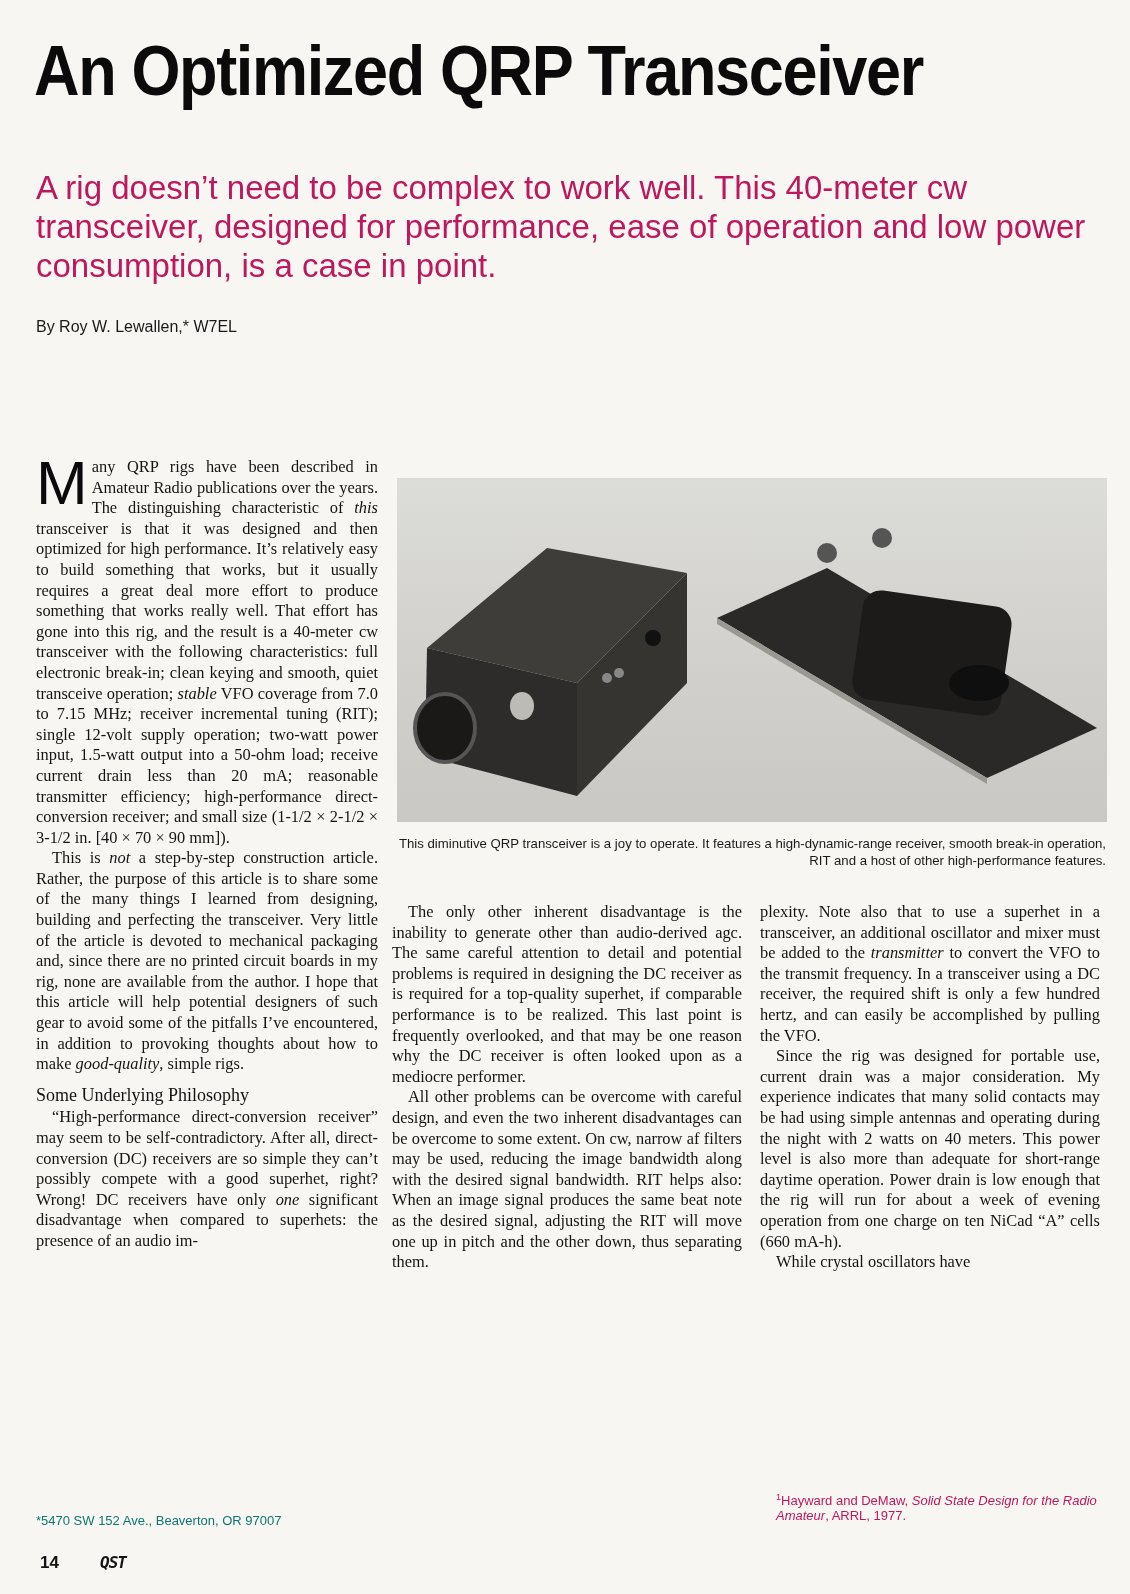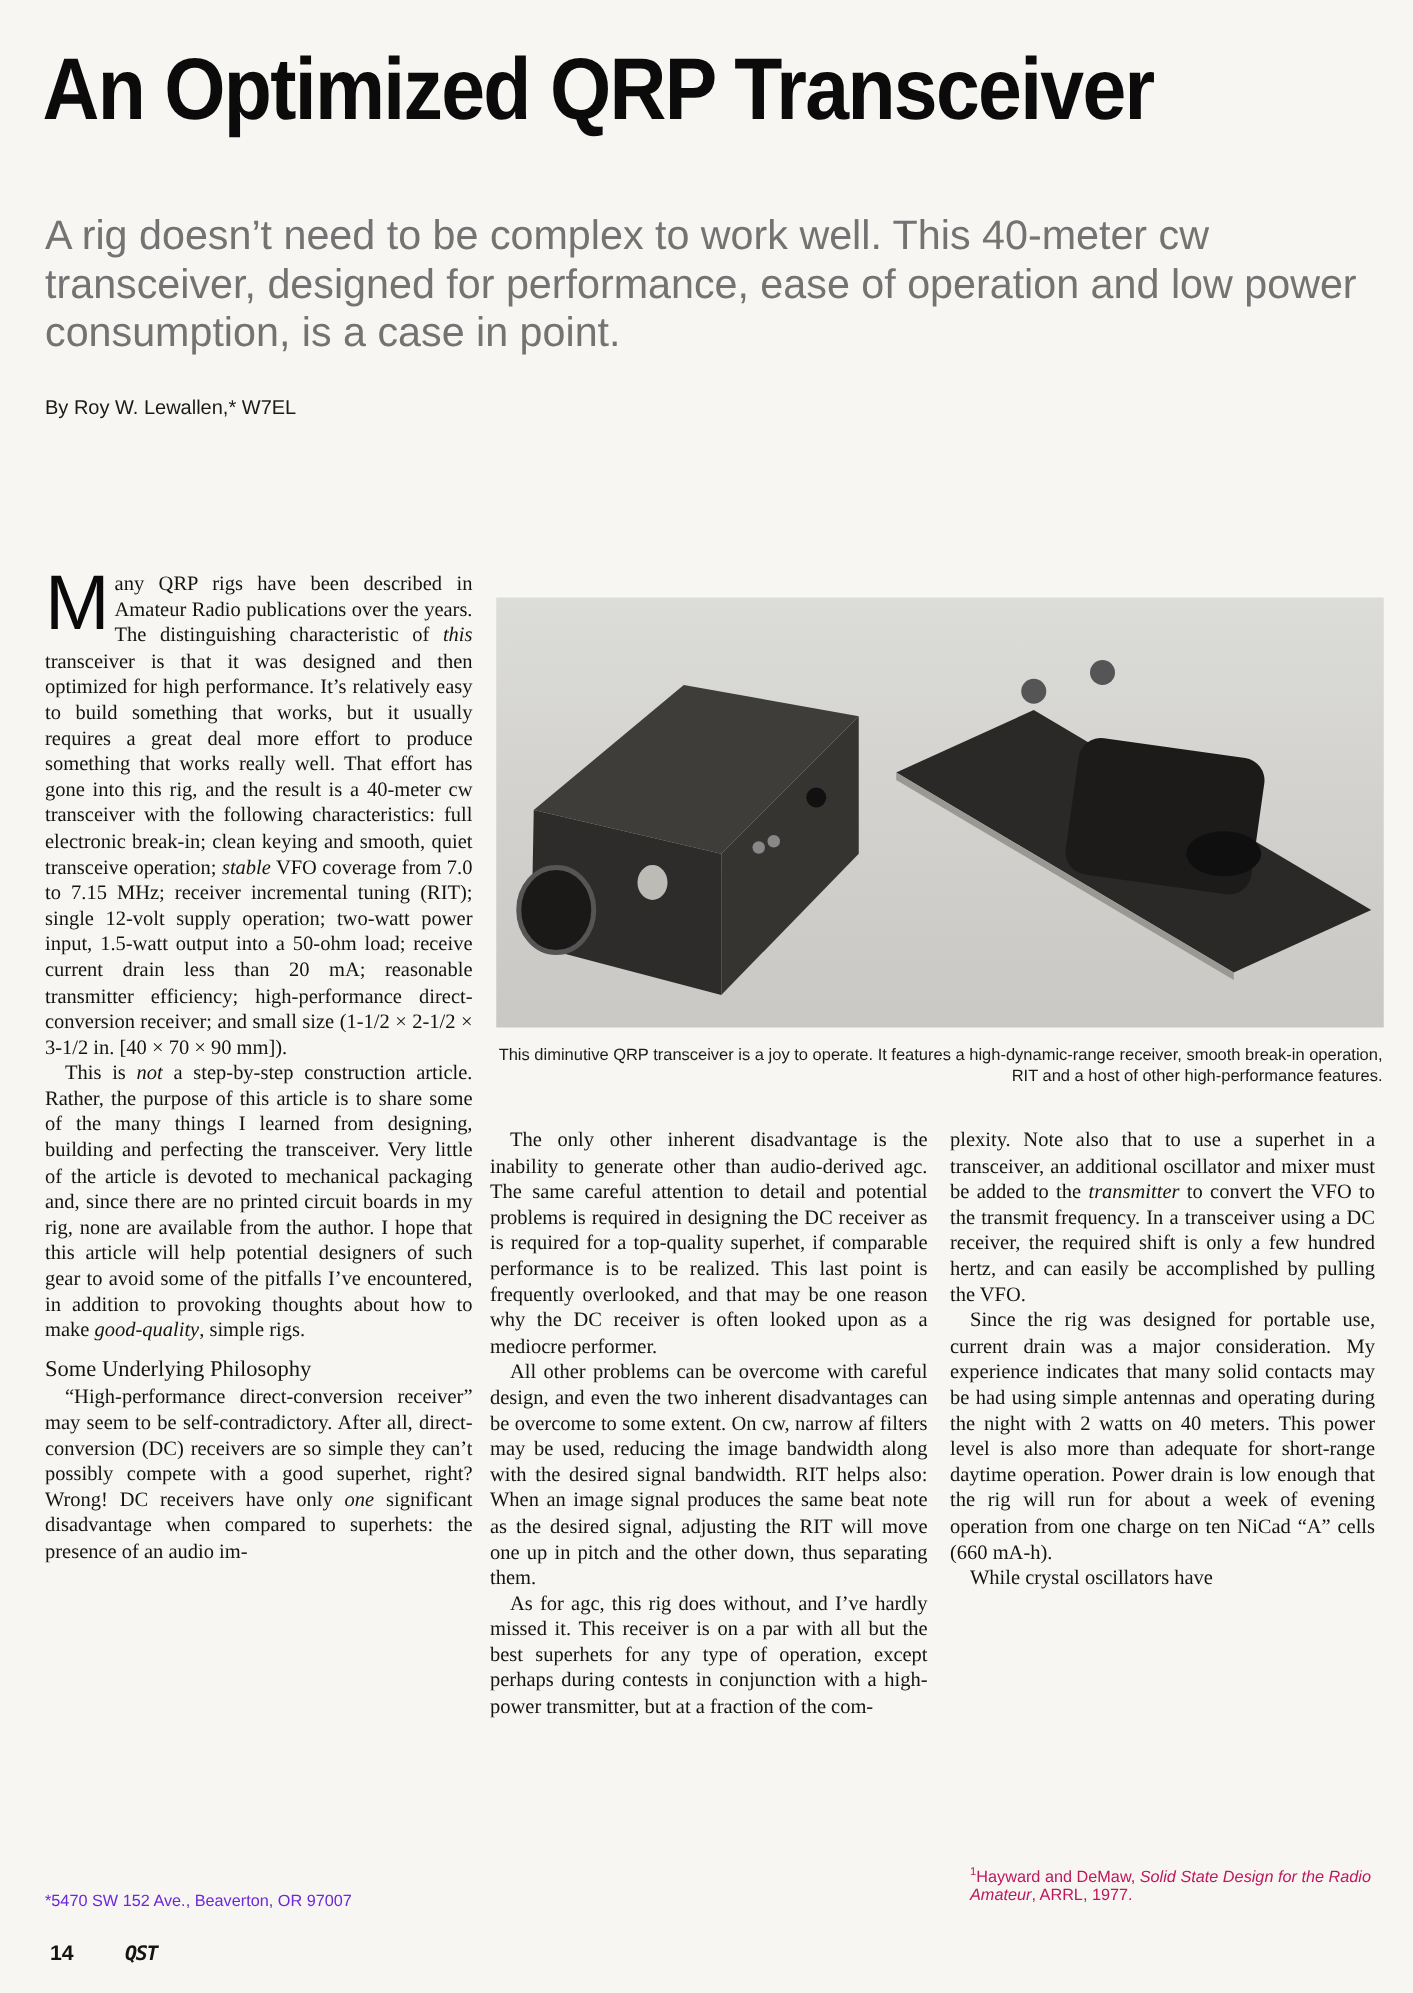--- a/index.html
+++ b/index.html
@@ -10,21 +10,21 @@
   }
   .title {
     position: absolute; left: 34px; top: 36px; margin: 0;
     font-family: "Liberation Sans", sans-serif; font-weight: 700;
     font-size: 70px; letter-spacing: -1.5px; line-height: 1; color: #0b0b0b;
     transform: scaleX(0.9); transform-origin: left top; white-space: nowrap;
   }
   .deck {
     position: absolute; left: 36px; top: 168px; width: 1060px; margin: 0;
     font-family: "Liberation Sans", sans-serif; font-size: 33px; line-height: 39px;
-    color: #737373; font-weight: 400;
+    color: #be185d; font-weight: 400;
   }
   .byline {
     position: absolute; left: 36px; top: 318px;
     font-family: "Liberation Sans", sans-serif; font-size: 16px; color: #1a1a1a; text-align: center;
   }
   .col {
     position: absolute; font-size: 16.4px; line-height: 20.6px;
     text-align: justify; hyphens: manual;
   }
   .col p { margin: 0; text-indent: 16px; }
@@ -43,21 +43,21 @@
     position: absolute; left: 397px; top: 478px; width: 710px; height: 344px;
     background: linear-gradient(180deg, #dcdcd8 0%, #d1d0cc 55%, #c9c8c4 100%);
     overflow: hidden;
   }
   .caption {
     position: absolute; left: 396px; top: 835px; width: 710px;
     font-family: "Liberation Sans", sans-serif; font-size: 13.2px; line-height: 17px; color: #1a1a1a; text-align: right;
   }
   .address {
     position: absolute; left: 36px; top: 1513px;
-    font-family: "Liberation Sans", sans-serif; font-size: 13px; color: #6d28d9;
+    font-family: "Liberation Sans", sans-serif; font-size: 13px; color: #0f766e;
   }
   .footnote {
     position: absolute; left: 776px; top: 1490px; width: 340px;
     font-family: "Liberation Sans", sans-serif; font-size: 13px; line-height: 15px; color: #be185d;
   }
   .folio {
     position: absolute; left: 40px; top: 1553px;
     font-family: "Liberation Sans", sans-serif; font-weight: 700; font-size: 17px;
   }
   .mag {
@@ -98,21 +98,20 @@
     <circle cx="430" cy="75" r="10" fill="#555"></circle>
     <circle cx="485" cy="60" r="10" fill="#555"></circle>
     <ellipse cx="582" cy="205" rx="30" ry="18" fill="#0f0f0f"></ellipse>
   </svg>
 </div>
 <div class="caption">This diminutive QRP transceiver is a joy to operate. It features a high-dynamic-range receiver, smooth break-in operation, RIT and a host of other high-performance features.</div>
 
 <div class="col col2">
   <p>The only other inherent disadvantage is the inability to generate other than audio-derived agc. The same careful attention to detail and potential problems is required in designing the DC receiver as is required for a top-quality superhet, if comparable performance is to be realized. This last point is frequently overlooked, and that may be one reason why the DC receiver is often looked upon as a mediocre performer.</p>
   <p>All other problems can be overcome with careful design, and even the two inherent disadvantages can be overcome to some extent. On cw, narrow af filters may be used, reducing the image bandwidth along with the desired signal bandwidth. RIT helps also: When an image signal produces the same beat note as the desired signal, adjusting the RIT will move one up in pitch and the other down, thus separating them.</p>
-  <p>As for agc, this rig does without, and I’ve hardly missed it. This receiver is on a par with all but the best superhets for any type of operation, except perhaps during contests in conjunction with a high-power transmitter, but at a fraction of the com-</p>
 </div>
 
 <div class="col col3">
   <p class="noindent"><span>plexity. Note also that to use a superhet in a transceiver, an additional oscillator and mixer must be added to the </span><em>transmitter</em><span> to convert the VFO to the transmit frequency. In a transceiver using a DC receiver, the required shift is only a few hundred hertz, and can easily be accomplished by pulling the VFO.</span></p>
   <p>Since the rig was designed for portable use, current drain was a major consideration. My experience indicates that many solid contacts may be had using simple antennas and operating during the night with 2 watts on 40 meters. This power level is also more than adequate for short-range daytime operation. Power drain is low enough that the rig will run for about a week of evening operation from one charge on ten NiCad “A” cells (660 mA-h).</p>
   <p>While crystal oscillators have</p>
 </div>
 
 <div class="address">*5470 SW 152 Ave., Beaverton, OR 97007</div>
 <div class="footnote"><sup>1</sup><span>Hayward and DeMaw, </span><em>Solid State Design for the Radio Amateur</em><span>, ARRL, 1977.</span></div>

